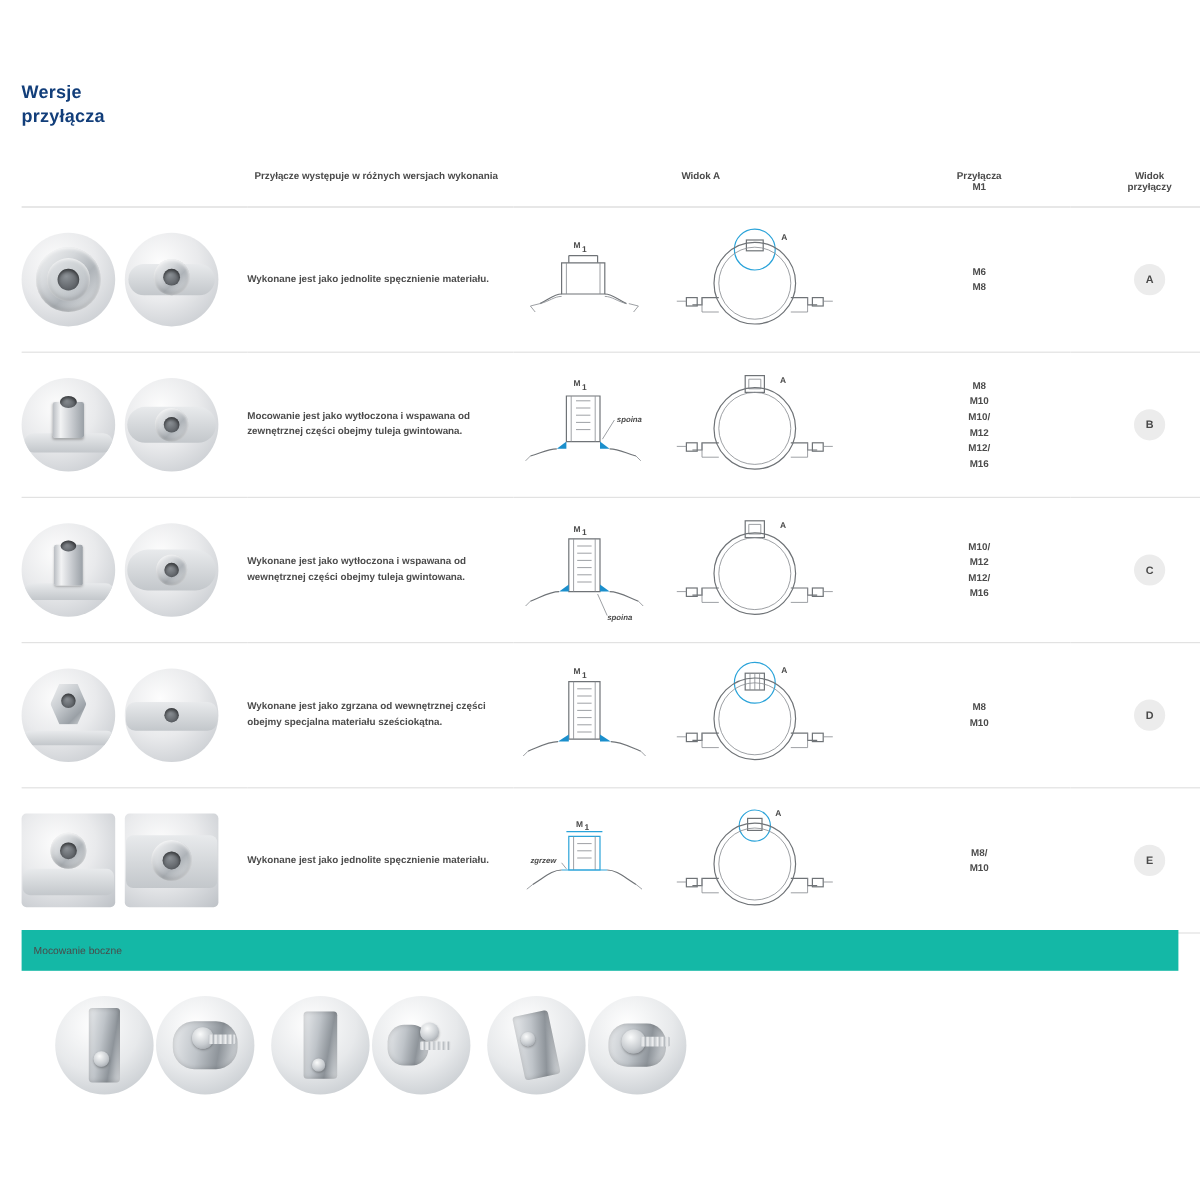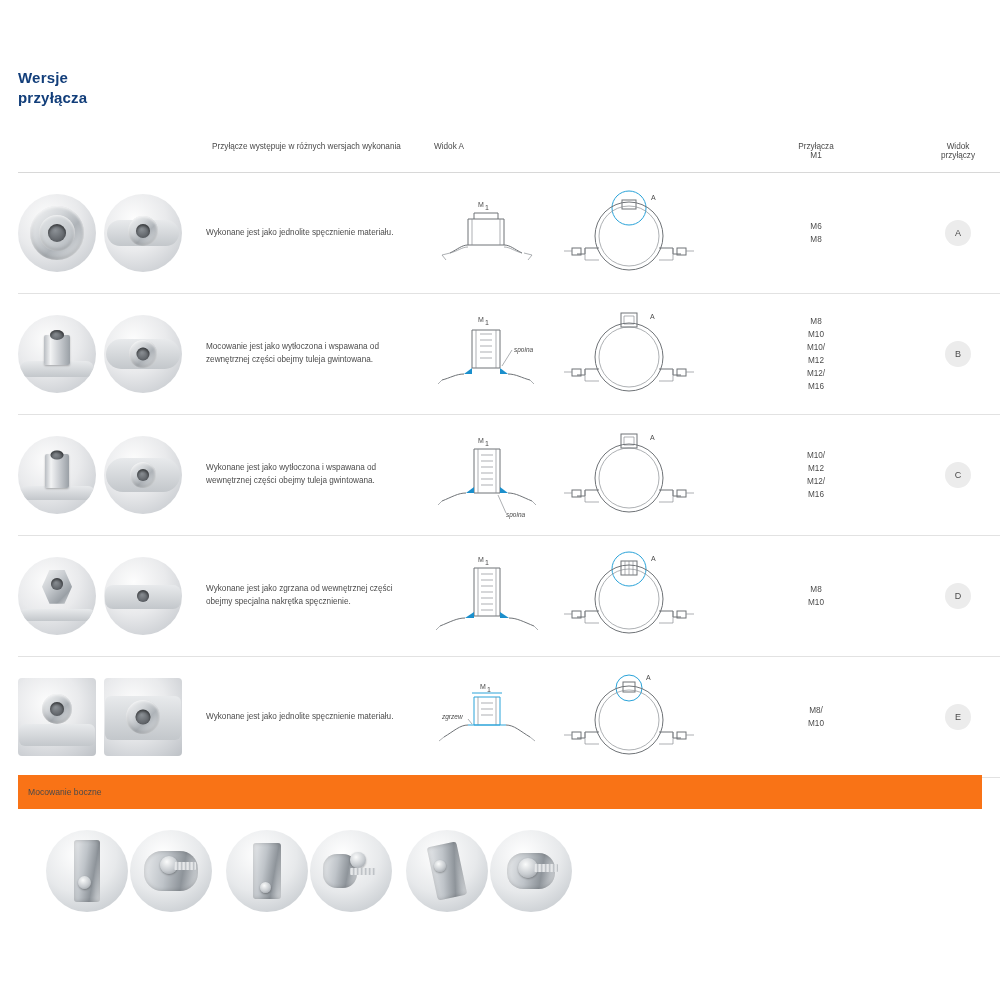--- a/index.html
+++ b/index.html
@@ -41,29 +41,30 @@
     left: 18px;
     top: 132px;
     width: 964px;
     border-collapse: collapse;
     table-layout: fixed;
   }
   .tbl td, .tbl th {
     vertical-align: middle;
     padding: 0;
     border: 0;
+    font-weight: bold;
   }
   .hdr-row td {
     font-size: 8.2px;
     color: #4a4a4a;
     padding: 10px 6px 12px 6px;
     border-bottom: 1px solid #d8d8d8;
     vertical-align: top;
   }
-  .hdr-center { }
+  .hdr-center { text-align: center; }
   .hdr-sub { display: block; }
 
   .row td {
     border-bottom: 1px solid #e2e2e2;
     height: 120px;
   }
   .c-img   { width: 176px; }
   .c-desc  { width: 210px; }
   .c-view  { width: 300px; }
   .c-m1    { width: 140px; text-align: center; }
@@ -149,21 +150,21 @@
     clip-path: polygon(25% 0%, 75% 0%, 100% 50%, 75% 100%, 25% 100%, 0% 50%);
   }
 
   
   .sect-bar {
     position: absolute;
     left: 18px;
     top: 775px;
     width: 964px;
     height: 34px;
-    background: #f97316;
+    background: #14b8a6;
     display: flex;
     align-items: center;
     padding-left: 10px;
     box-sizing: border-box;
     font-size: 8.6px;
     color: #4a4a4a;
     text-align: center;
   }
   .bottom-photos {
     position: absolute;
@@ -421,21 +422,21 @@
           </div>
           <div class="ph">
             <div class="inner">
               <div class="metal-plate" style="top:28px;width:76px;height:24px;border-radius:8px;"></div>
               <div class="metal-hole" style="width:12px;height:12px;top:50%;"></div>
             </div>
           </div>
         </div>
       </td>
       <td class="c-desc">
-        <div class="desc">Wykonane jest jako zgrzana od wewnętrznej części obejmy specjalna nakrętka spęcznienie.</div>
+        <div class="desc">Wykonane jest jako zgrzana od wewnętrznej części obejmy specjalna materiału sześciokątna.</div>
       </td>
       <td class="c-view">
         <div class="viewcell">
           <svg width="120" height="100" viewBox="0 0 120 100">
             <text class="lbl" x="50" y="16">M</text>
                 <text class="lbl" x="57" y="19" font-size="5">1</text>
             <path class="ln" d="M46 22 h26 v48 h-26 z"></path>
             <path class="ln-thin" d="M50 22 v48 M68 22 v48 M53 28 h12 M53 34 h12 M53 40 h12 M53 46 h12 M53 52 h12 M53 58 h12 M53 64 h12"></path>
             <path class="blue-f" d="M46 66 l-9 6 h9 z"></path>
             <path class="blue-f" d="M72 66 l9 6 h-9 z"></path>

